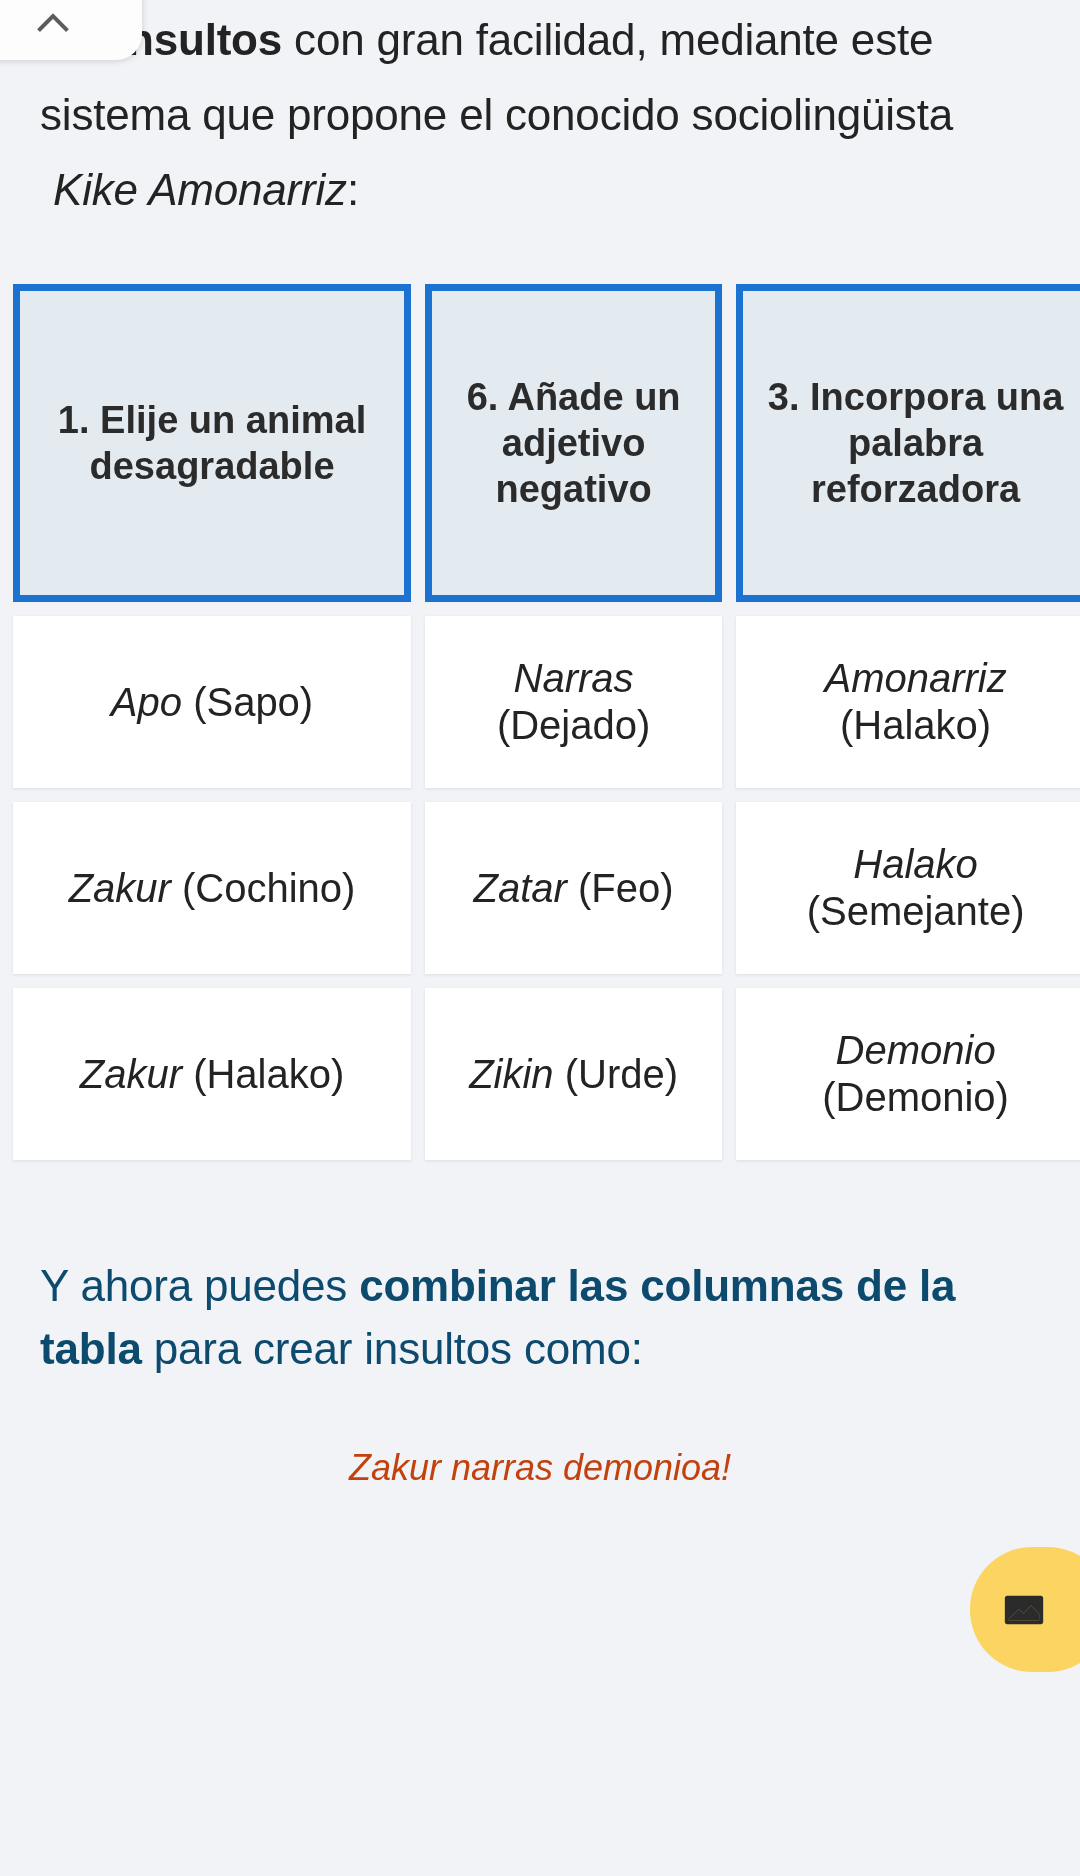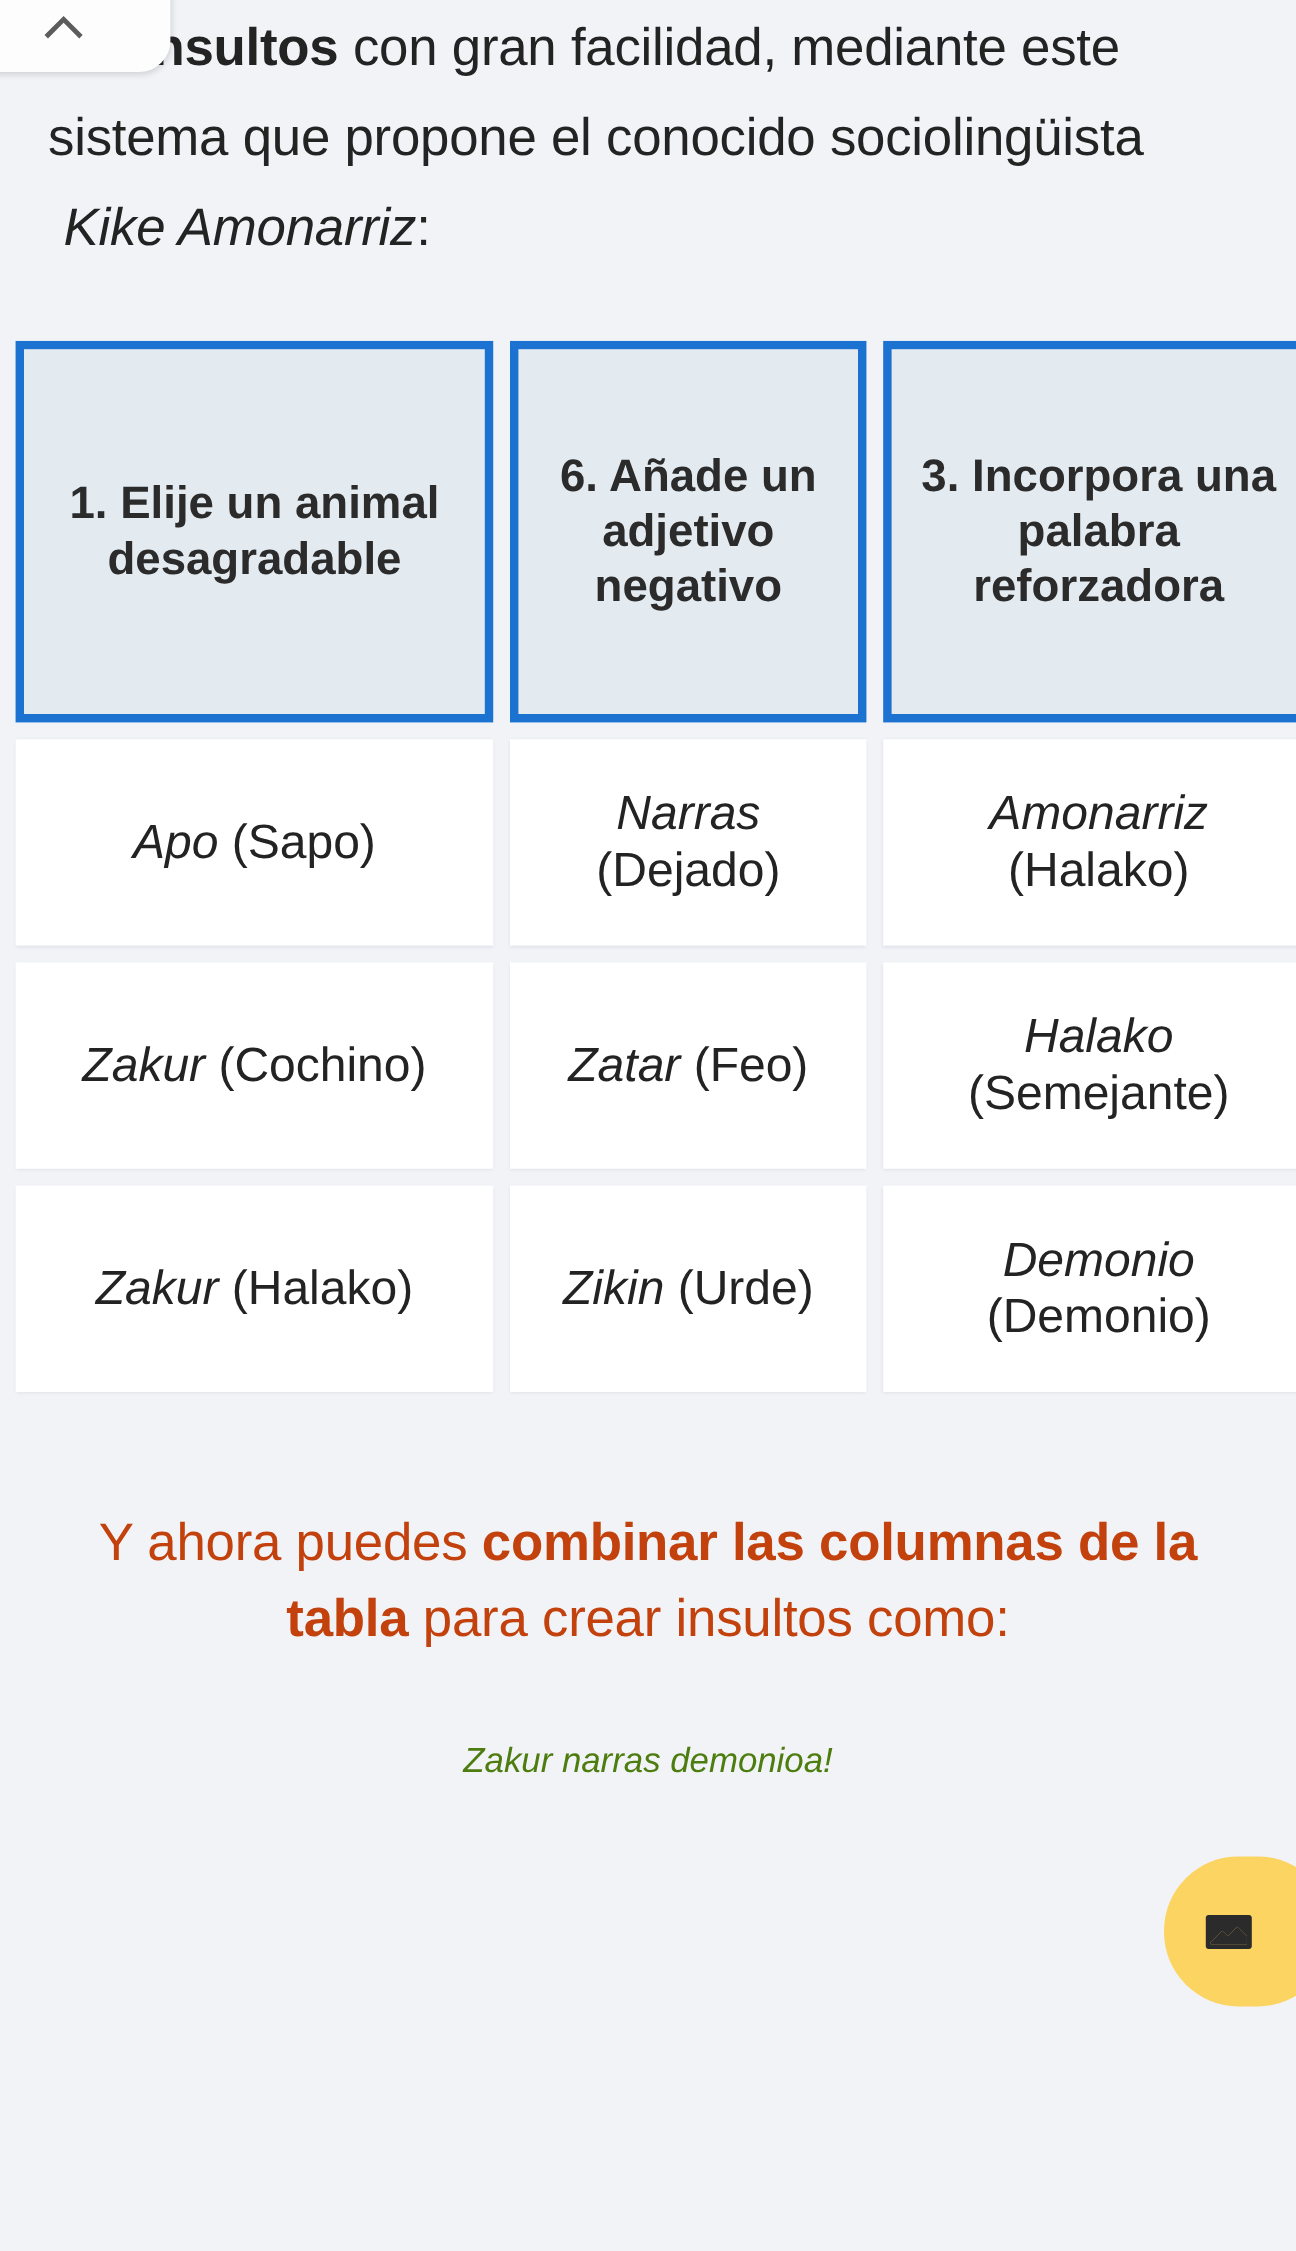--- a/index.html
+++ b/index.html
@@ -101,35 +101,34 @@
   }
   .tbl td i { font-style: italic; }
 
   
   .outro {
     padding: 0 40px;
     margin: 0;
     margin-top: 80px;
     font-size: 44px;
     line-height: 63px;
-    color: #c2410c;
+    color: #0c4a6e;
     letter-spacing: -0.2px;
-    text-align: center;
   }
   .outro b { font-weight: 700; }
 
   
   .example {
     margin: 0;
     margin-top: 58px;
     text-align: center;
-    font-size: 29px;
+    font-size: 36px;
     line-height: 60px;
     font-style: italic;
-    color: #4d7c0f;
+    color: #c2410c;
   }
 
   
   .img-fab {
     position: absolute;
     right: -30px;
     top: 1547px;
     width: 140px;
     height: 125px;
     background: #fcd462;

